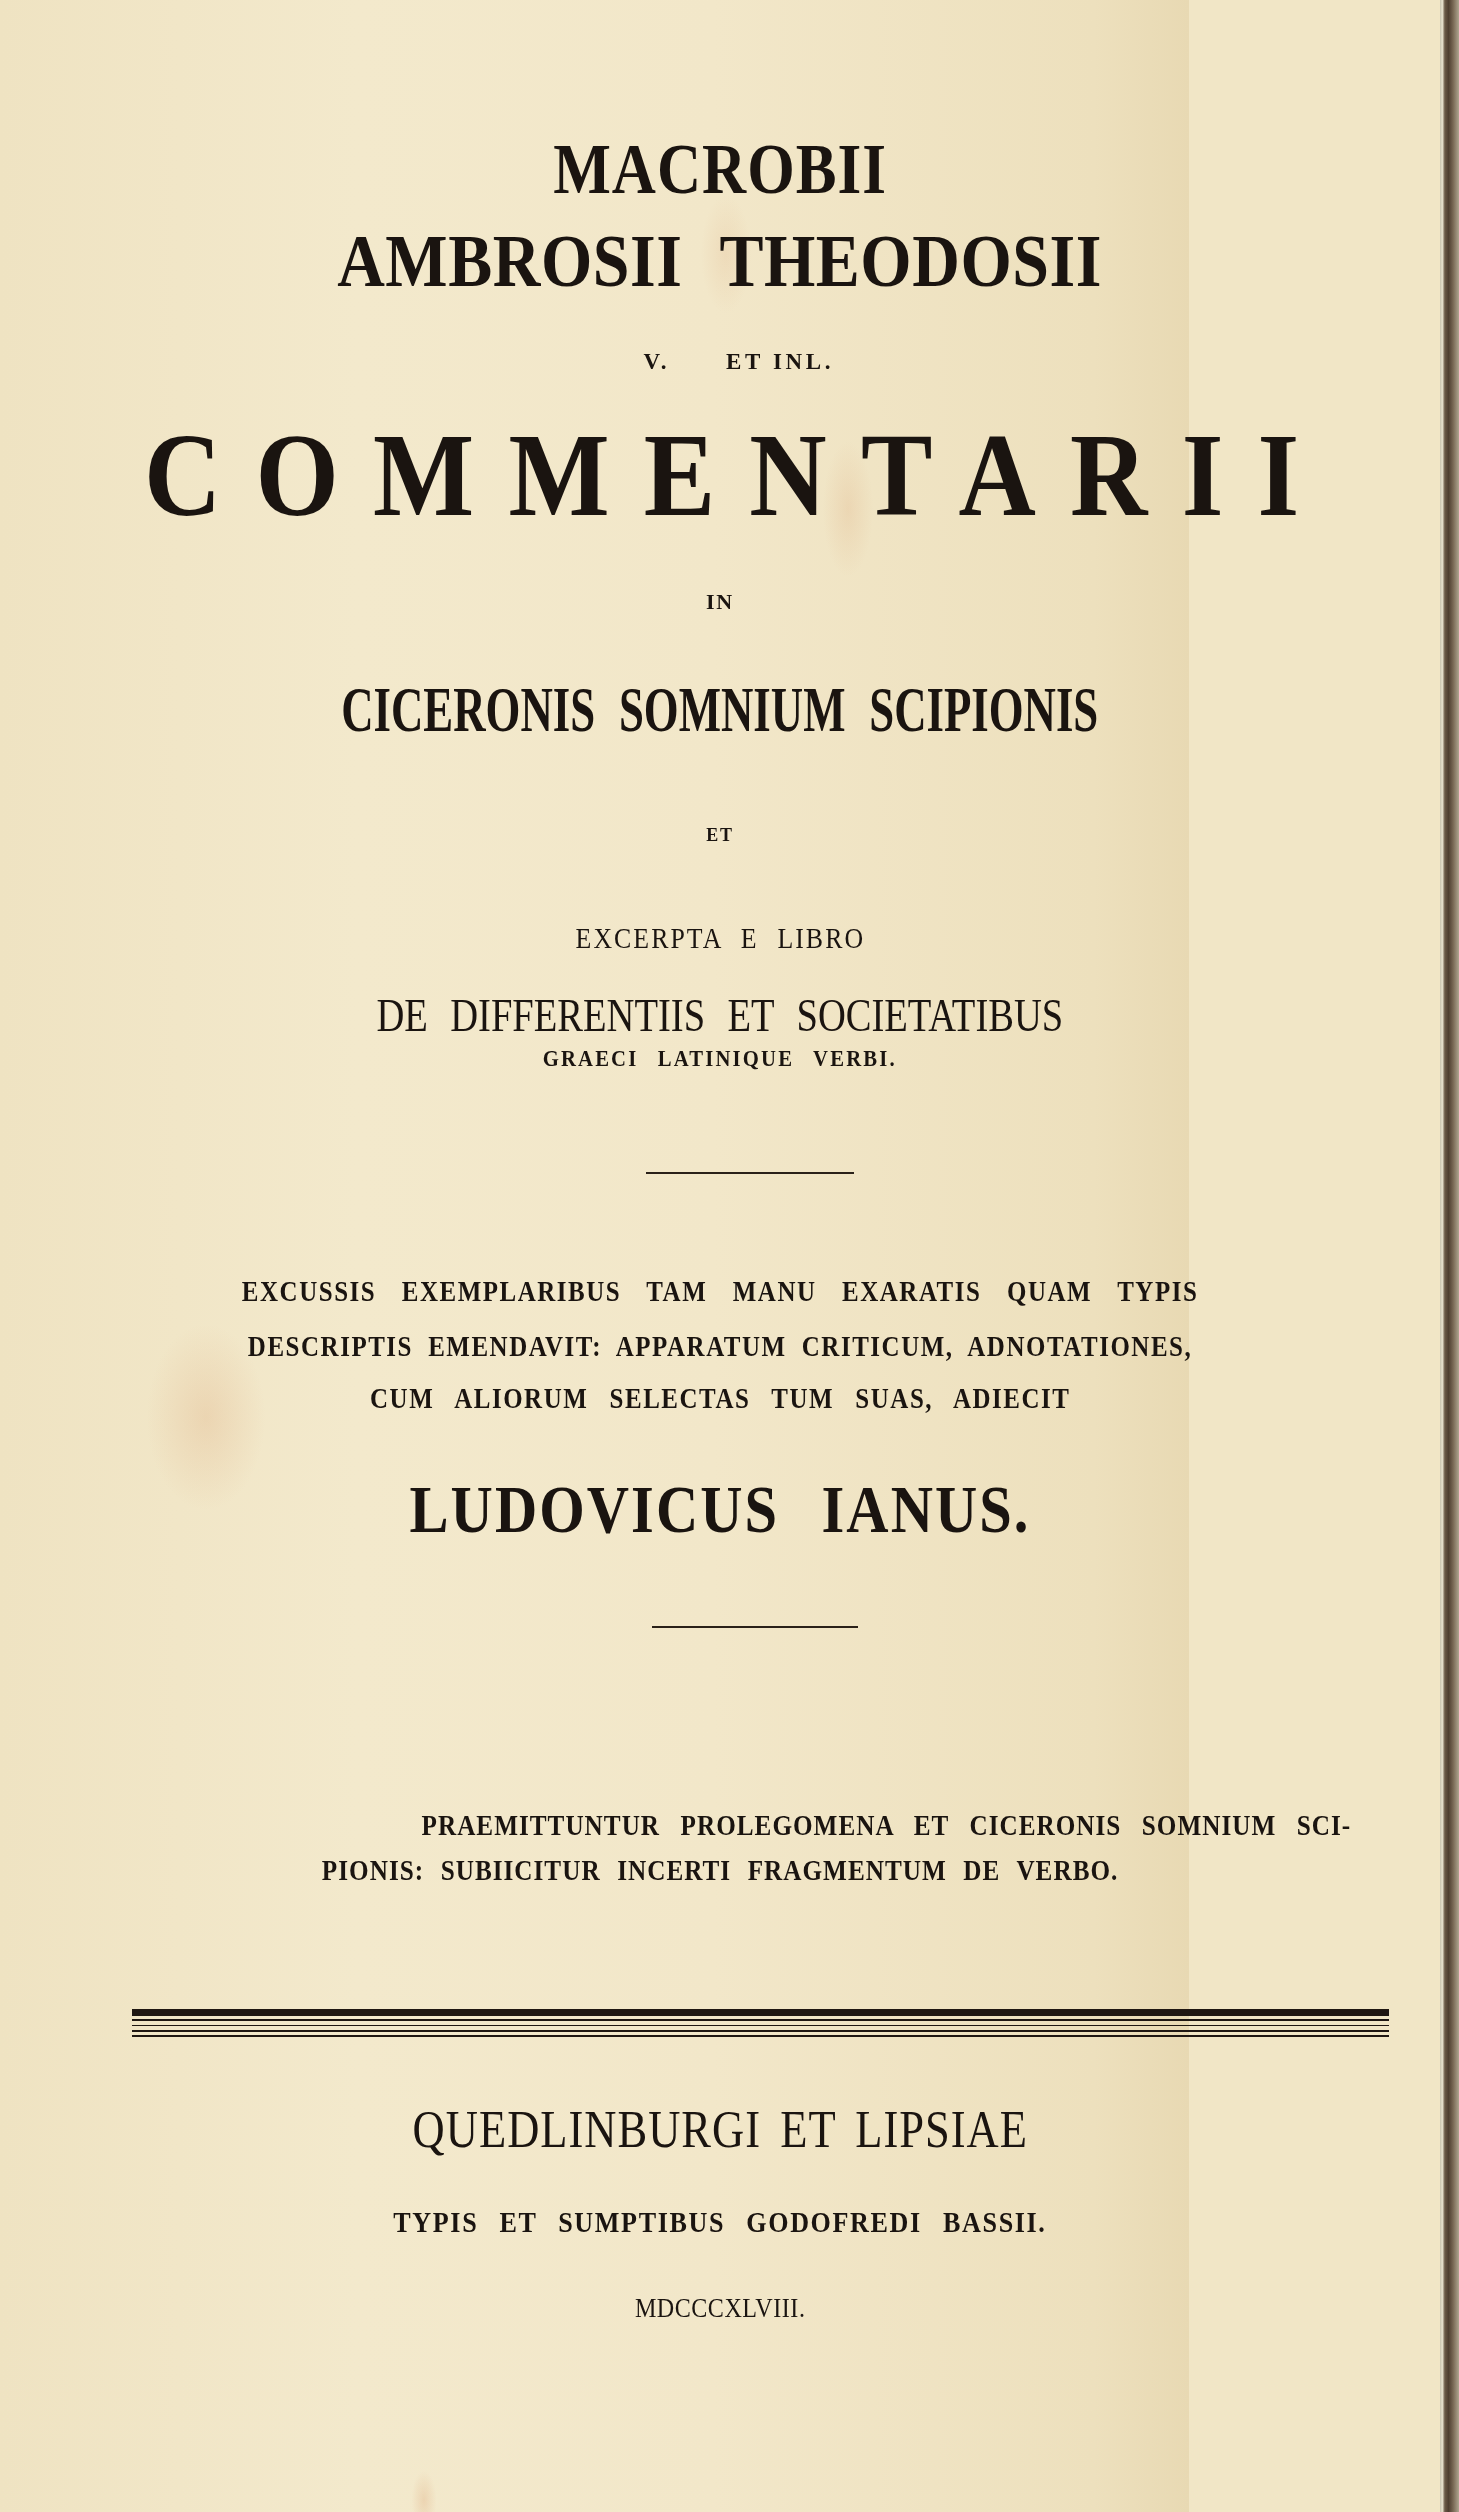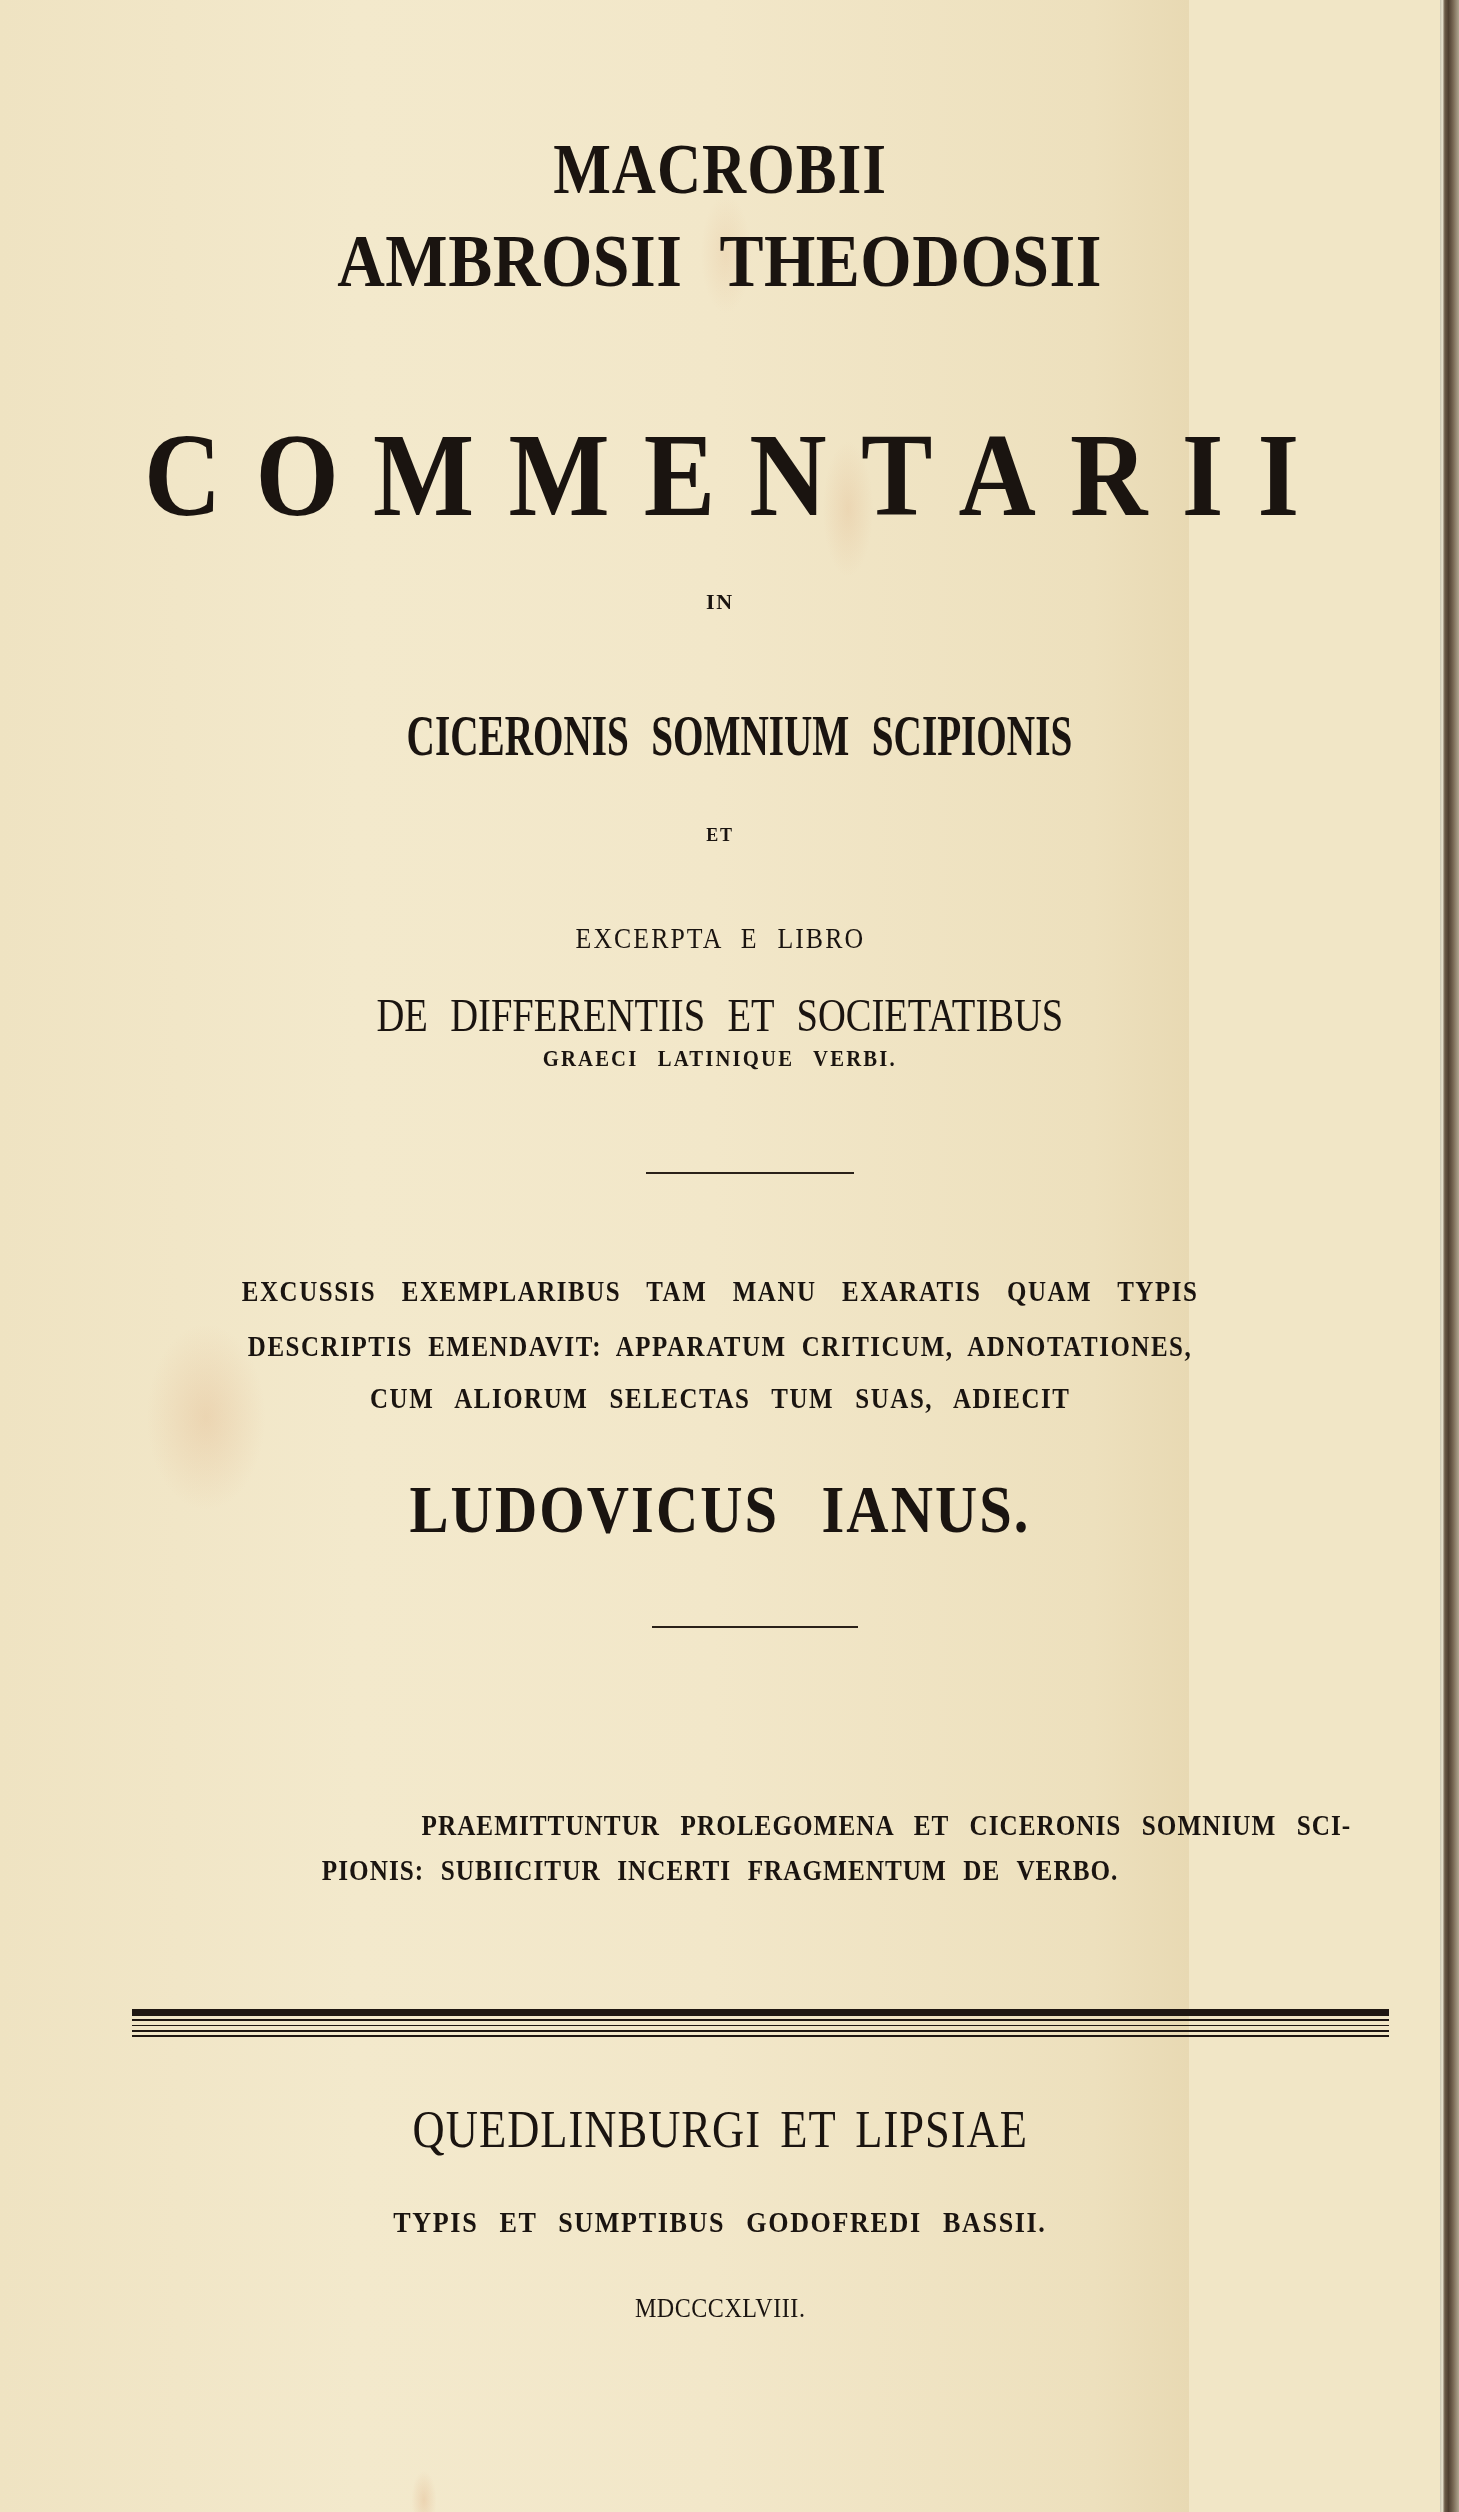--- a/index.html
+++ b/index.html
@@ -69,30 +69,33 @@
 <div class="page">
 
   <div class="line heavy" style="top:134px; font-size:71px; letter-spacing:1.2px;">
     <span class="condensed" style="transform:scaleX(0.86);">MACROBII</span>
   </div>
 
   <div class="line heavy" style="top:223px; font-size:75px; word-spacing:24px; letter-spacing:0.6px;">
     <span class="condensed" style="transform:scaleX(0.88);">AMBROSII THEODOSII</span>
   </div>
 
+  <div class="line heavy" style="top:327px; font-size:23px; letter-spacing:3.6px; white-space:pre;">
+    <span class="condensed">V.      ET INL.</span>
+  </div>
 
   <div class="line heavy" style="top:416px; font-size:119px; letter-spacing:38px; padding-left:38px; box-sizing:border-box;">
     <span class="condensed" style="transform:scaleX(0.9);">COMMENTARII</span>
   </div>
 
   <div class="line heavy" style="top:591px; font-size:22px; letter-spacing:1.8px;">
     <span>IN</span>
   </div>
 
-  <div class="line heavy" style="top:708px; font-size:56px; word-spacing:18px;padding-left:19px;">
+  <div class="line heavy" style="top:678px; font-size:64px; word-spacing:18px;">
     <span class="condensed" style="transform:scaleX(0.70);">CICERONIS SOMNIUM SCIPIONIS</span>
   </div>
 
   <div class="line heavy" style="top:826px; font-size:18px; letter-spacing:1.8px;">
     <span>ET</span>
   </div>
 
   <div class="line" style="top:923px; font-size:30px; letter-spacing:2.4px; word-spacing:12px;">
     <span class="condensed" style="transform:scaleX(0.86);">EXCERPTA E LIBRO</span>
   </div>

